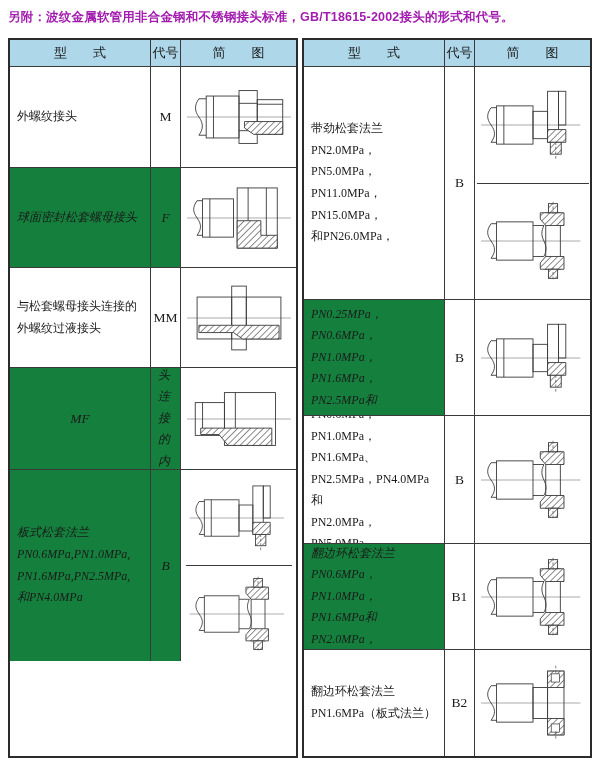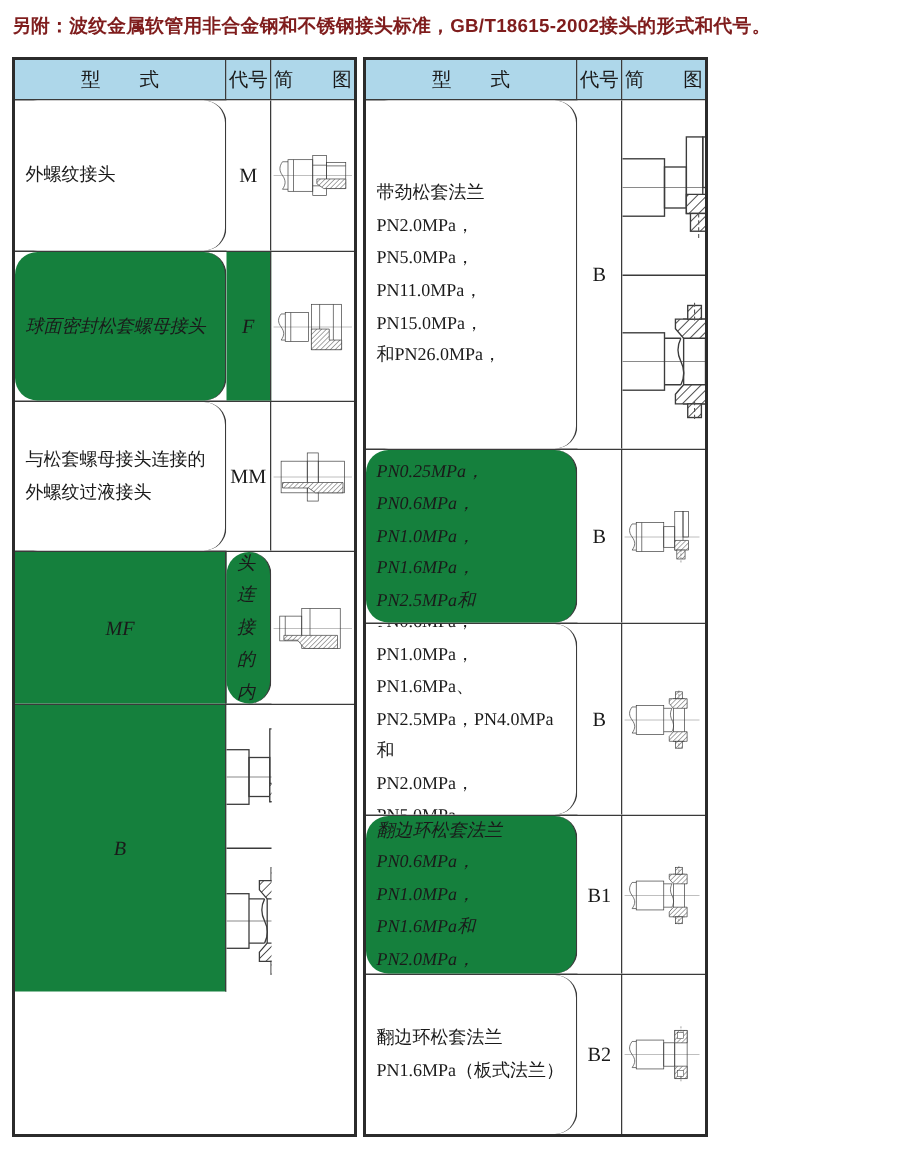--- a/index.html
+++ b/index.html
@@ -4,31 +4,31 @@
 <style>
   html,body{margin:0;padding:0;}
   body{
     width:600px;height:768px;background:#ffffff;position:relative;
     font-family:"Liberation Serif","DejaVu Serif",serif;color:#1a1a1a;
     -webkit-font-smoothing:antialiased;
   }
   .title{
     font-family:"Liberation Sans","DejaVu Sans",sans-serif;
     font-weight:bold;font-size:12.5px;letter-spacing:.2px;
-    padding:9px 6px 0 8px;color:#7f1d1d;
+    padding:9px 6px 0 8px;color:#a21caf;
   }
-  .tables{position:absolute;top:38px;left:8px;width:464px;height:720px;display:flex;align-items:flex-end;}
+  .tables{position:absolute;top:38px;left:8px;width:584px;height:720px;display:flex;align-items:flex-end;}
   .half{border:2px solid #2b2b2b;background:#fff;box-sizing:border-box;height:720px;}
   .half.left{width:290px;margin-right:4px;}
   .half.right{width:290px;}
   .row{display:grid;grid-template-columns:141px 30px 1fr;border-bottom:1px solid #3a3a3a;box-sizing:border-box;}
   .row:last-child{border-bottom:none;}
   .cell{border-right:1px solid #3a3a3a;box-sizing:border-box;overflow:hidden;background:#fff;}
   .cell:last-child{border-right:none;}
-  .cell.type{display:flex;align-items:center;padding:2px 3px 2px 7px;font-size:12px;line-height:1.8;white-space:pre-line;border-radius:15px;}
+  .cell.type{display:flex;align-items:center;padding:2px 3px 2px 7px;font-size:12px;line-height:1.8;white-space:pre-line;}
   .cell.code{display:flex;align-items:center;justify-content:center;font-size:13.5px;}
   .cell.diagc{display:flex;align-items:center;justify-content:center;}
   .row.header .cell{background:#aed7ea;display:flex;align-items:center;justify-content:center;font-size:13px;padding:0;}
   .hl{background:#15803d;font-style:italic;}
   .split{display:flex;flex-direction:column;padding:0;}
   .split .sub{flex:1;display:flex;align-items:center;justify-content:center;}
   .split .sub:first-child{border-bottom:1px solid #3a3a3a;}
   svg.dg{width:112px;height:82px;}
   svg.dg-sm{width:106px;height:78px;}
   .ln{stroke:#3c3c3c;stroke-width:1;fill:none;}
@@ -184,20 +184,24 @@
 螺纹过渡接头</div>
       <div class="cell diagc">
           <svg class="dg" viewBox="0 0 120 90">
             <use href="#d-female"></use>
           </svg>
         </div>
     </div>
 
 
     <div class="row" style="height:191px">
+      <div class="cell type hl">板式松套法兰
+PN0.6MPa,PN1.0MPa,
+PN1.6MPa,PN2.5MPa,
+和PN4.0MPa</div>
       <div class="cell code hl">B</div>
       <div class="cell diagc split">
         <div class="sub">
             <svg class="dg-sm" viewBox="0 0 120 90">
               <use href="#d-flange-plate"></use>
             </svg>
           </div>
         <div class="sub">
             <svg class="dg-sm" viewBox="0 0 120 90">
               <use href="#d-flange-collar"></use>

